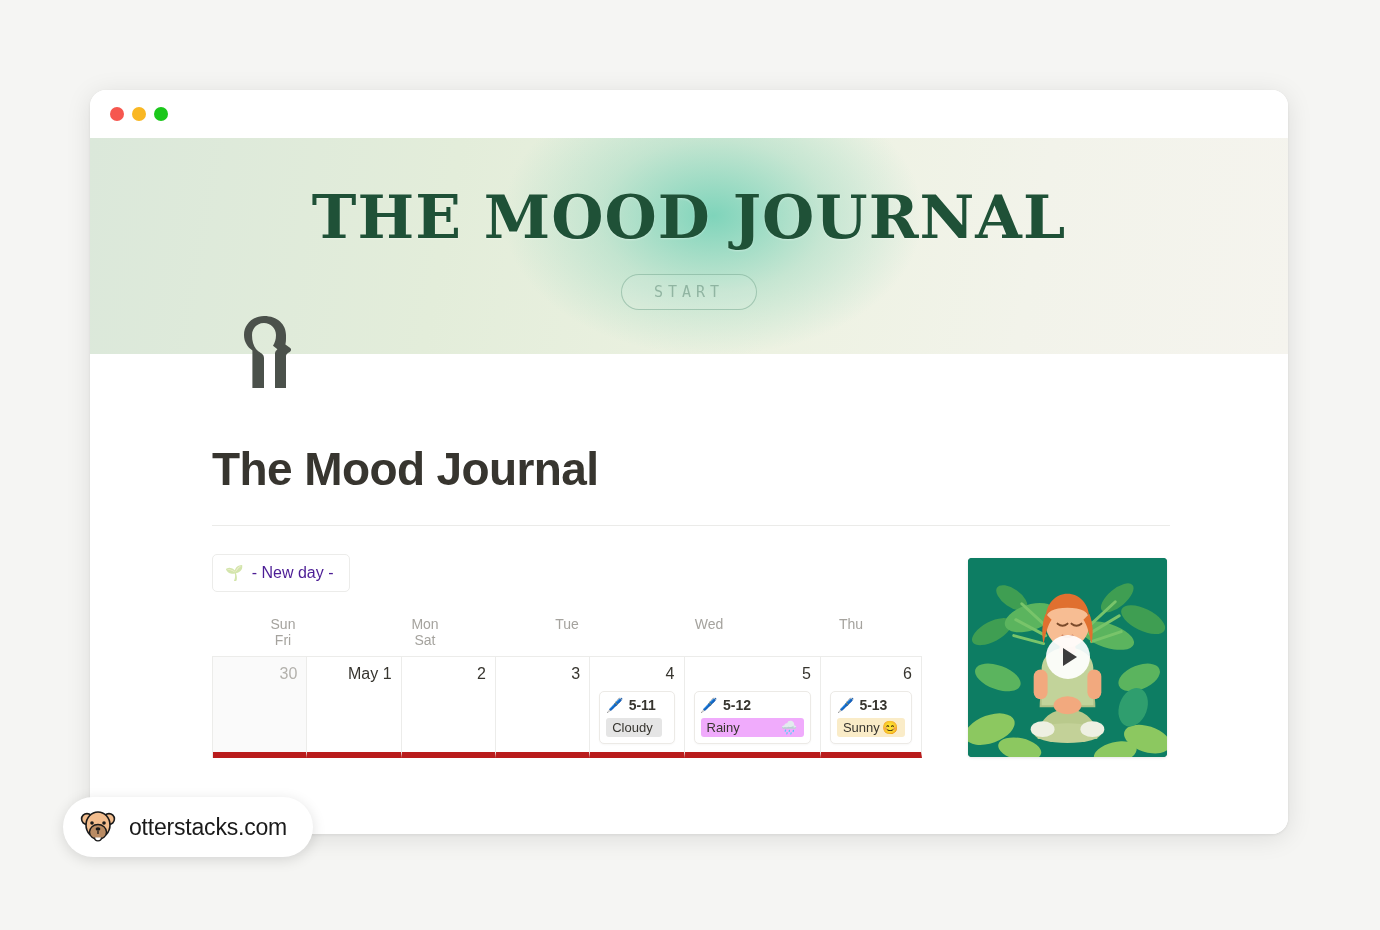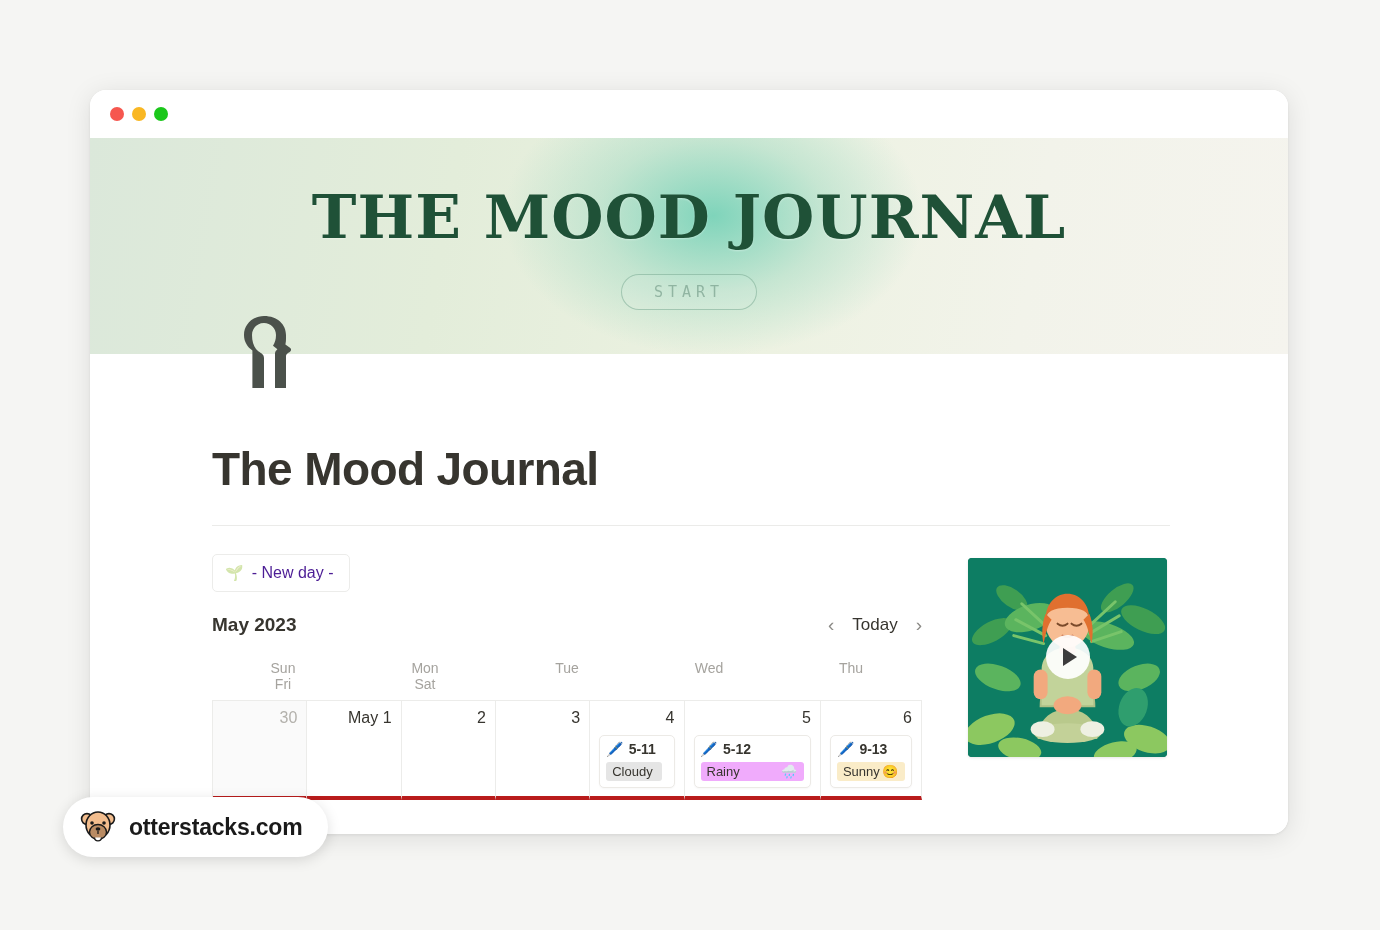--- a/index.html
+++ b/index.html
@@ -190,21 +190,21 @@
 
   .grid {
     display: grid;
     grid-template-columns: repeat(7, 1fr);
     width: 710px;
     border-top: 1px solid #ececea;
     border-left: 1px solid #ececea;
   }
   .cell {
     border-right: 1px solid #ececea;
-    border-bottom: 4px solid #b91c1c;
+    border-bottom: 6px solid #b91c1c;
     min-height: 92px;
     padding: 8px 9px;
     background: #fff;
   }
   .cell.muted { background: #fafafa; }
   .cell-num {
     text-align: right;
     font-size: 16px;
     color: #37352f;
     margin-bottom: 8px;
@@ -284,21 +284,21 @@
     border-radius: 32px;
     display: flex;
     align-items: center;
     gap: 12px;
     padding: 0 26px 0 16px;
     box-shadow: 0 3px 14px rgba(0,0,0,0.13);
     z-index: 20;
   }
   .watermark-text {
     font-size: 23px;
-    font-weight: 700;
+    font-weight: 400;
     color: #1a1a1a;
     letter-spacing: -0.2px;
   }
 </style>
 </head>
 <body>
 
 <div class="window">
 
   <div class="titlebar">
@@ -332,28 +332,20 @@
 
           
           <div class="newday">
             <span class="newday-icon">🌱</span>
             <span class="newday-label">- New day -</span>
           </div>
 
           
 
           
-          <div class="cal-head">
-            <div class="cal-month">May 2023</div>
-            <div class="cal-nav">
-              <span class="cal-nav-arrow">‹</span>
-              <span class="cal-today">Today</span>
-              <span class="cal-nav-arrow">›</span>
-            </div>
-          </div>
 
           
           <div class="weekdays">
             <div class="weekday">Sun</div>
             <div class="weekday">Mon</div>
             <div class="weekday">Tue</div>
             <div class="weekday">Wed</div>
             <div class="weekday">Thu</div>
             <div class="weekday">Fri</div>
             <div class="weekday">Sat</div>
@@ -397,21 +389,21 @@
                   <span>Rainy</span>
                   <span>🌧️</span>
                 </span>
               </div>
             </div>
             <div class="cell">
               <div class="cell-num">6</div>
               <div class="event">
                 <div class="event-title">
                   <span>🖊️</span>
-                  <span>9-13</span>
+                  <span>5-13</span>
                 </div>
                 <span class="tag yellow">
                   <span>Sunny</span>
                   <span>😊</span>
                 </span>
               </div>
             </div>
           </div>
 
         </div>

